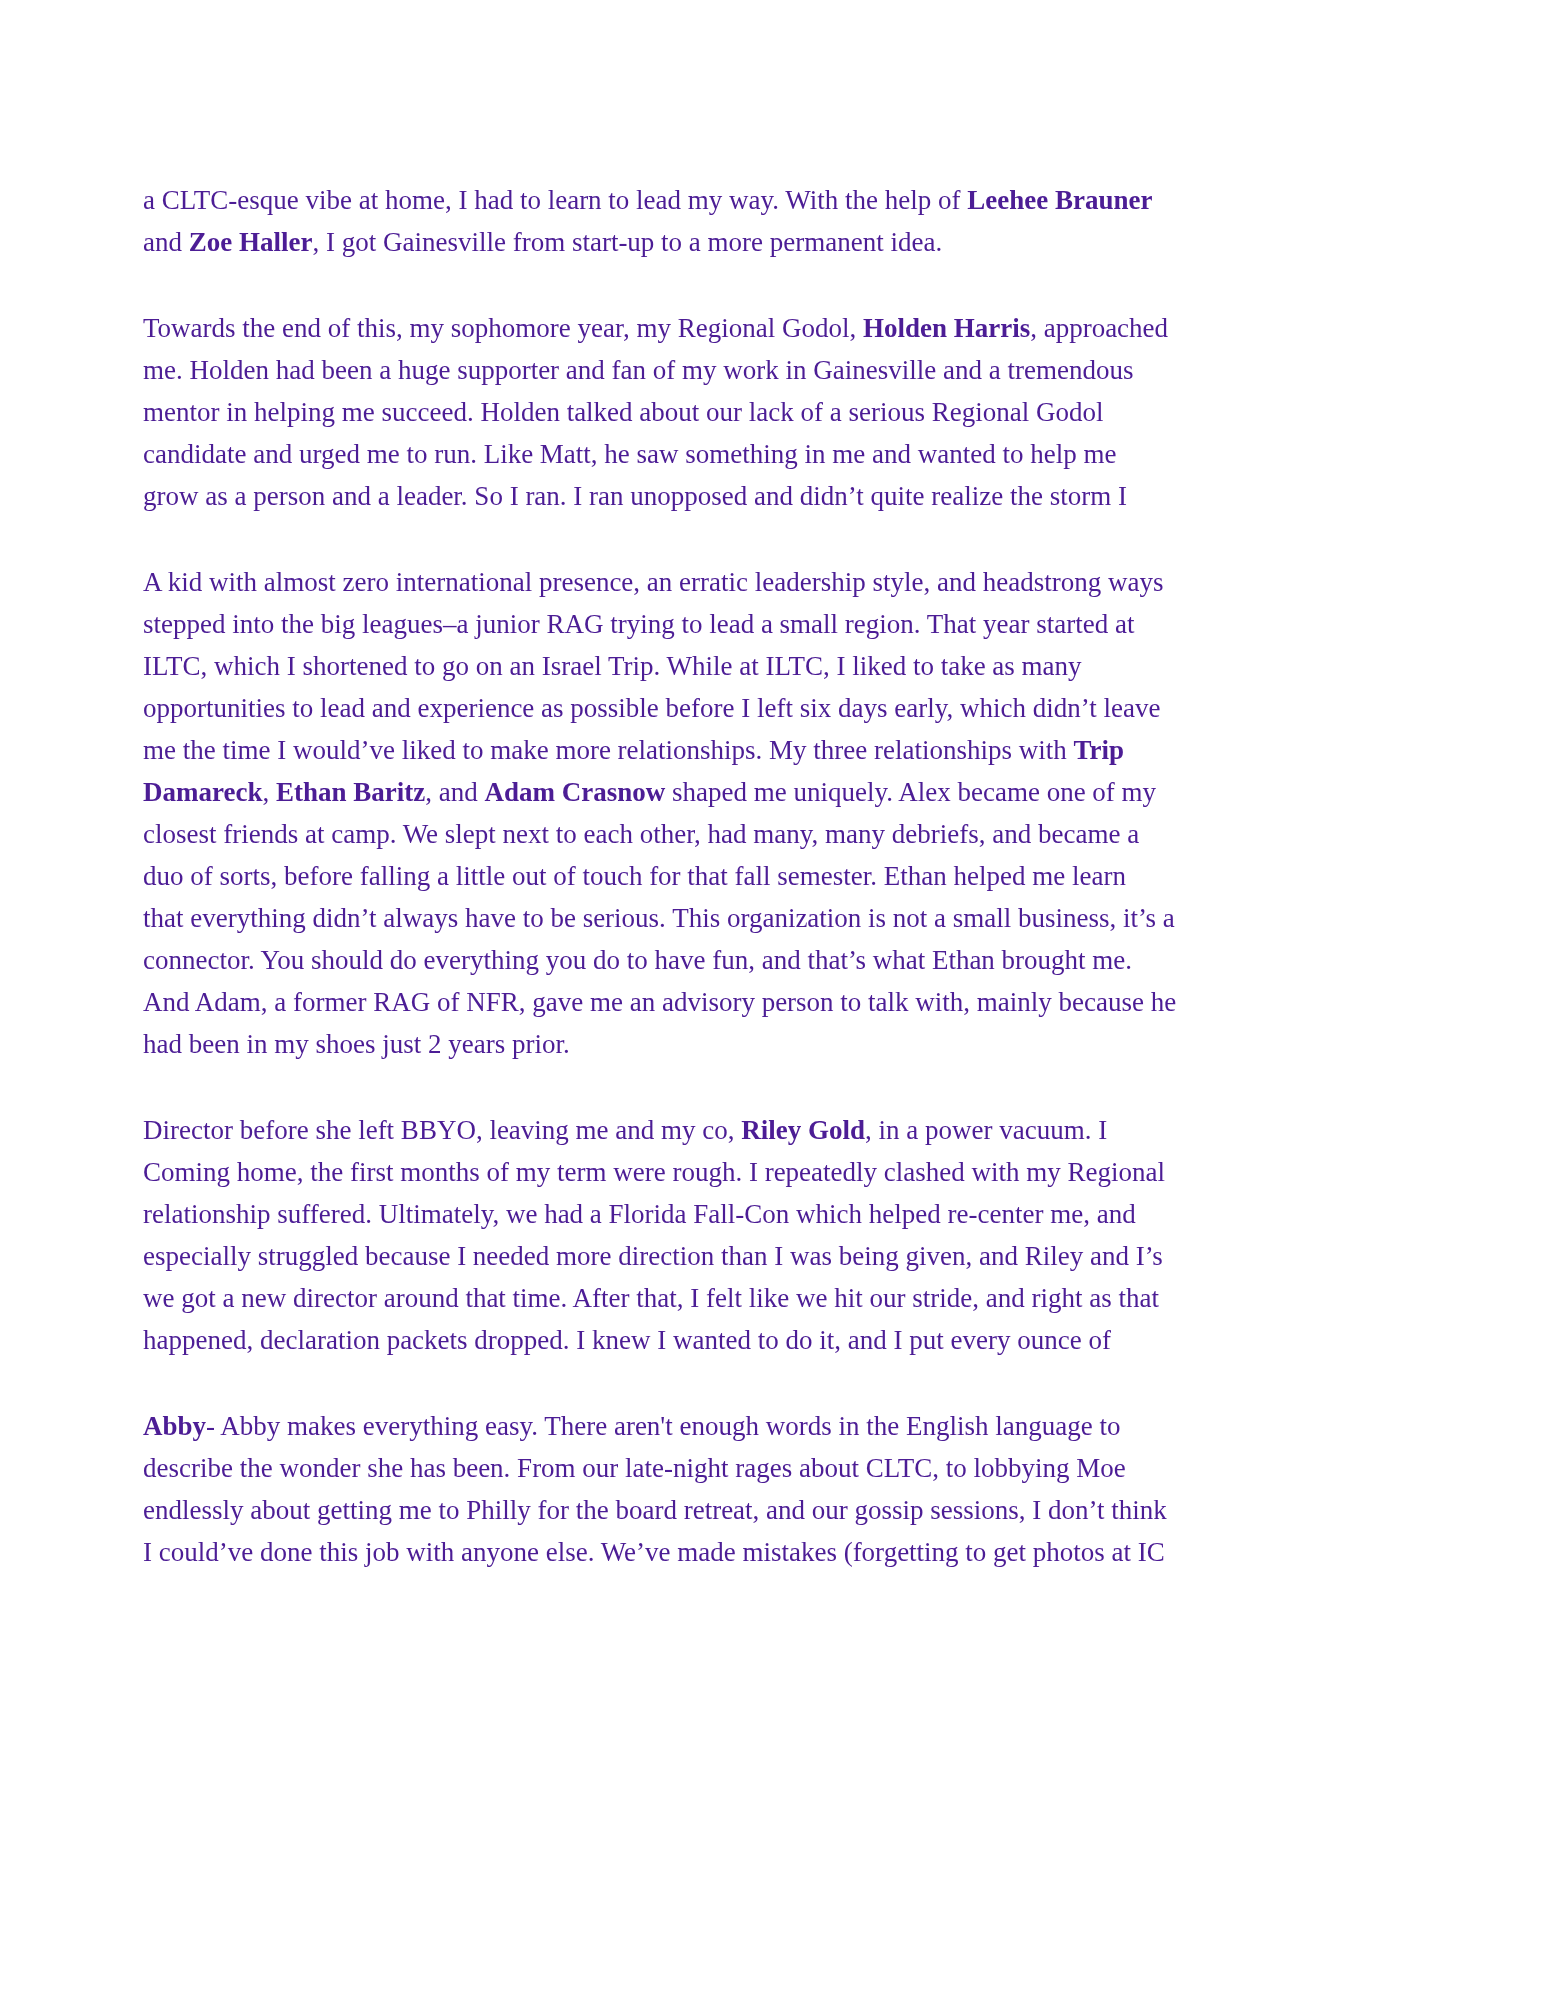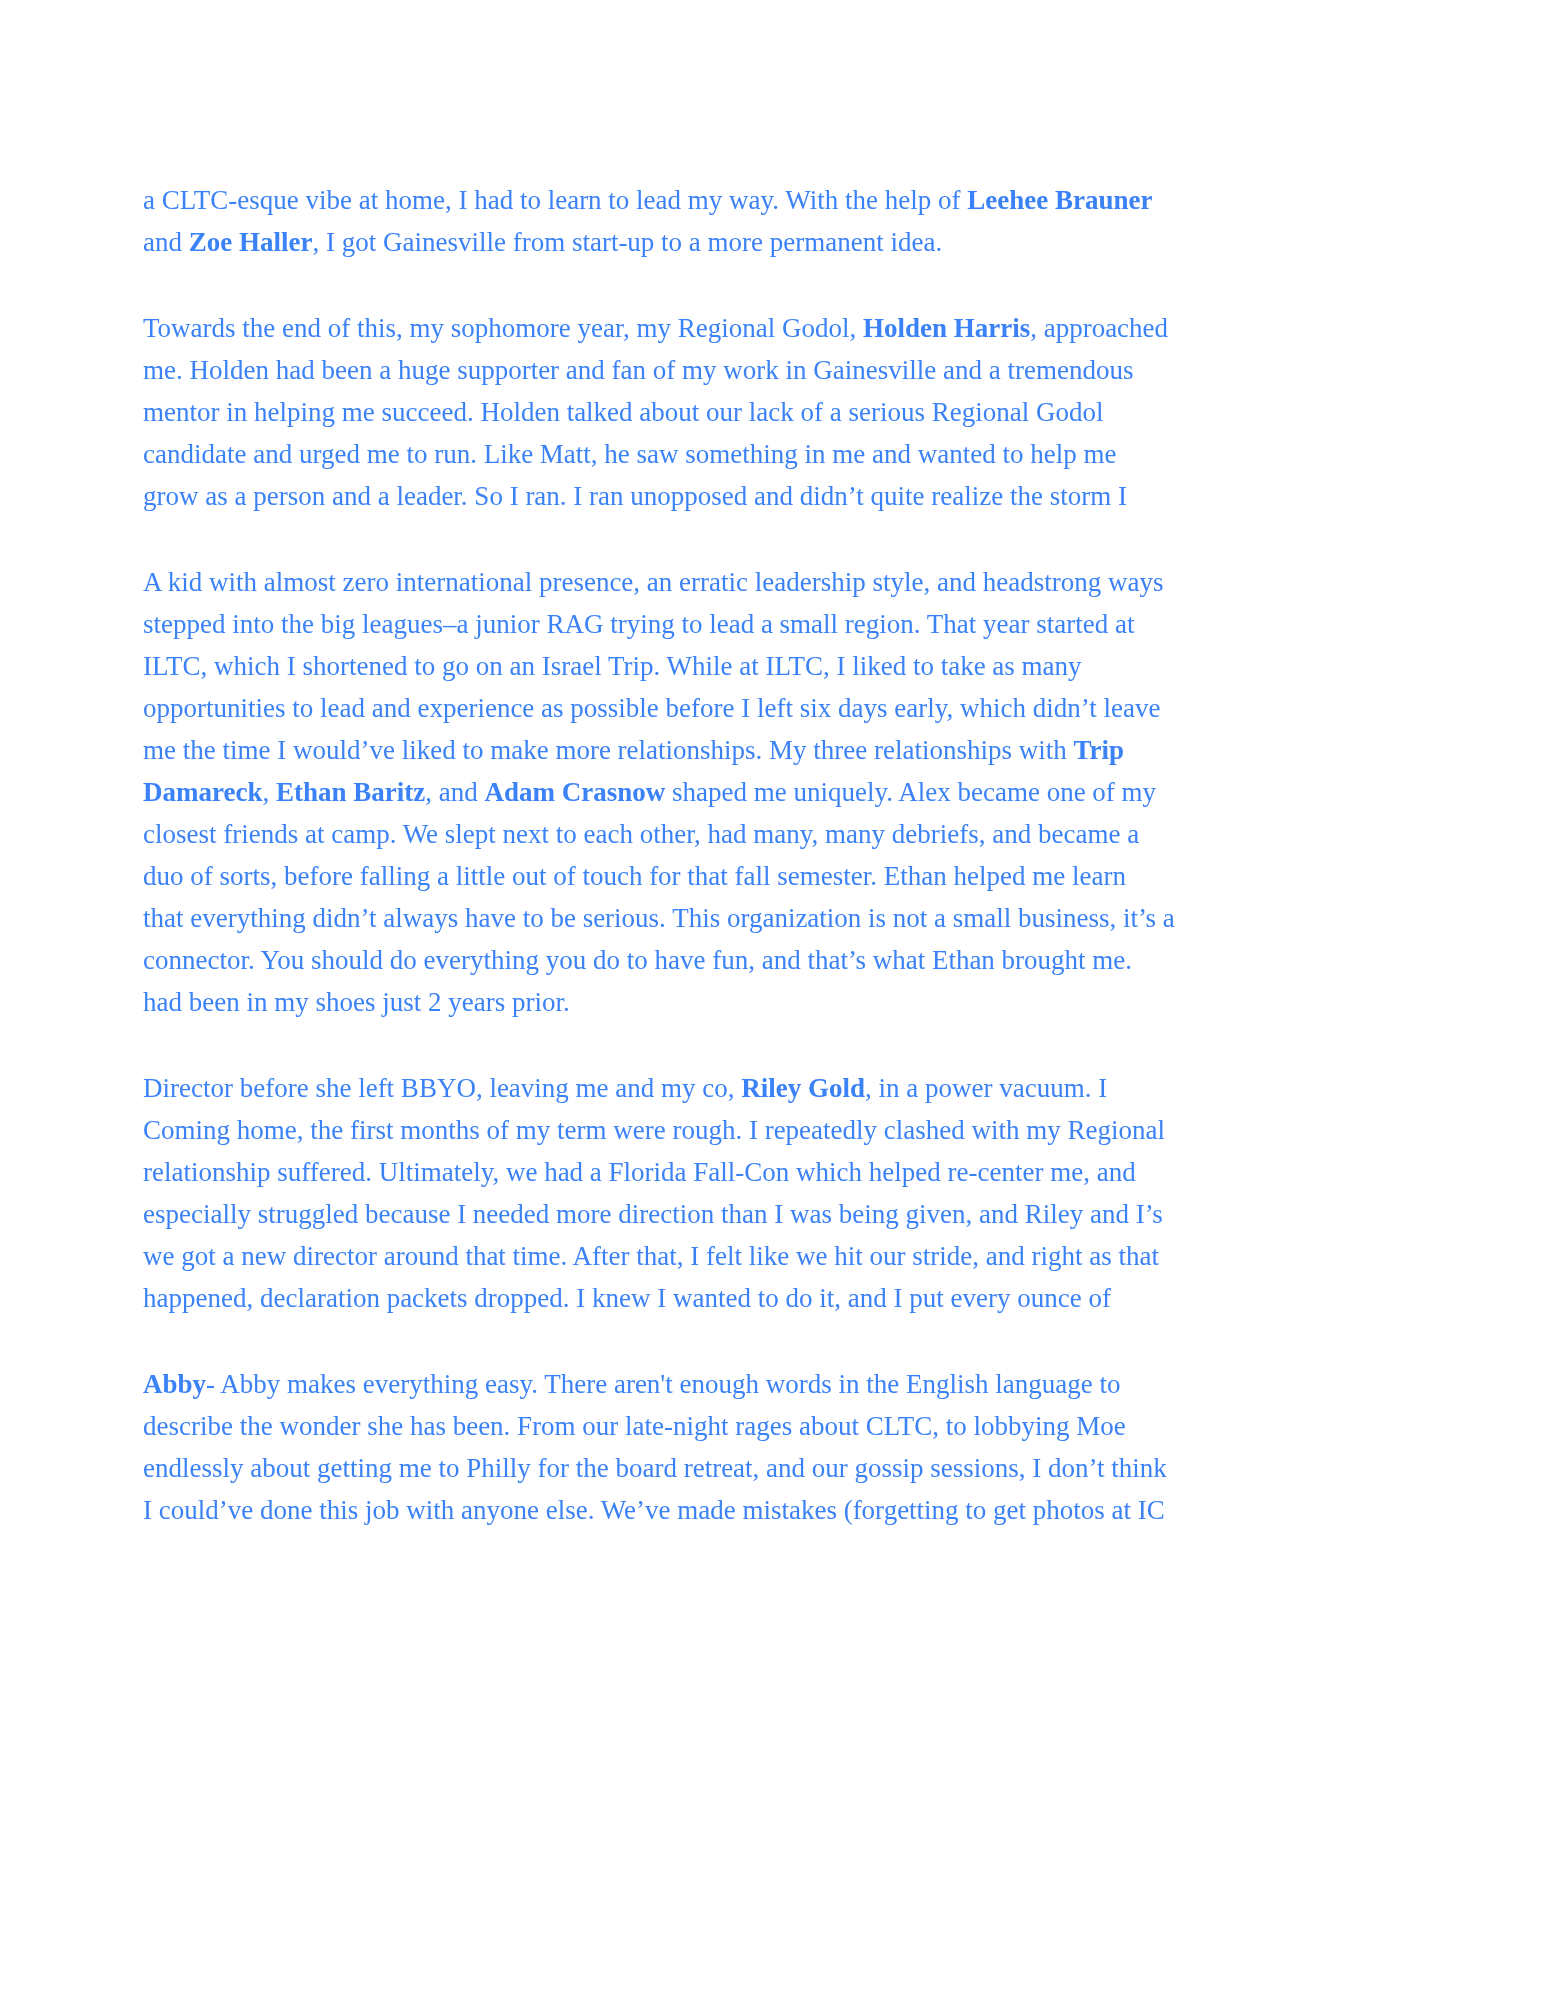--- a/index.html
+++ b/index.html
@@ -9,21 +9,21 @@
   }
   .page {
     position: relative;
     width: 1265px;
     height: 2000px;
     background: #ffffff;
     box-sizing: border-box;
     padding: 179px 95px 0 143px;
     font-family: "Liberation Serif", "DejaVu Serif", serif;
     font-size: 27px;
-    color: #3b82f6;
+    color: #4c1d95;
     overflow: hidden;
   }
   .para {
     margin: 0 0 44px 0;
   }
   .line {
     line-height: 42px;
     white-space: nowrap;
   }
   .bold {
@@ -50,20 +50,21 @@
         <div class="line"><span>A kid with almost zero international presence, an erratic leadership style, and headstrong ways</span></div>
         <div class="line"><span>stepped into the big leagues–a junior RAG trying to lead a small region. That year started at</span></div>
         <div class="line"><span>ILTC, which I shortened to go on an Israel Trip. While at ILTC, I liked to take as many</span></div>
         <div class="line"><span>opportunities to lead and experience as possible before I left six days early, which didn’t leave</span></div>
         <div class="line"><span>me the time I would’ve liked to make more relationships. My three relationships with </span><span class="bold">Trip</span></div>
         <div class="line"><span class="bold">Damareck</span><span>, </span><span class="bold">Ethan Baritz</span><span>, and </span><span class="bold">Adam Crasnow</span><span> shaped me uniquely. Alex became one of my</span></div>
         <div class="line"><span>closest friends at camp. We slept next to each other, had many, many debriefs, and became a</span></div>
         <div class="line"><span>duo of sorts, before falling a little out of touch for that fall semester. Ethan helped me learn</span></div>
         <div class="line"><span>that everything didn’t always have to be serious. This organization is not a small business, it’s a</span></div>
         <div class="line"><span>connector. You should do everything you do to have fun, and that’s what Ethan brought me.</span></div>
+        <div class="line"><span>And Adam, a former RAG of NFR, gave me an advisory person to talk with, mainly because he</span></div>
         <div class="line"><span>had been in my shoes just 2 years prior.</span></div>
       </div>
       <div class="para">
         <div class="line"><span>Director before she left BBYO, leaving me and my co, </span><span class="bold">Riley Gold</span><span>, in a power vacuum. I</span></div>
         <div class="line"><span>Coming home, the first months of my term were rough. I repeatedly clashed with my Regional</span></div>
         <div class="line"><span>relationship suffered. Ultimately, we had a Florida Fall-Con which helped re-center me, and</span></div>
         <div class="line"><span>especially struggled because I needed more direction than I was being given, and Riley and I’s</span></div>
         <div class="line"><span>we got a new director around that time. After that, I felt like we hit our stride, and right as that</span></div>
         <div class="line"><span>happened, declaration packets dropped. I knew I wanted to do it, and I put every ounce of</span></div>
       </div>

